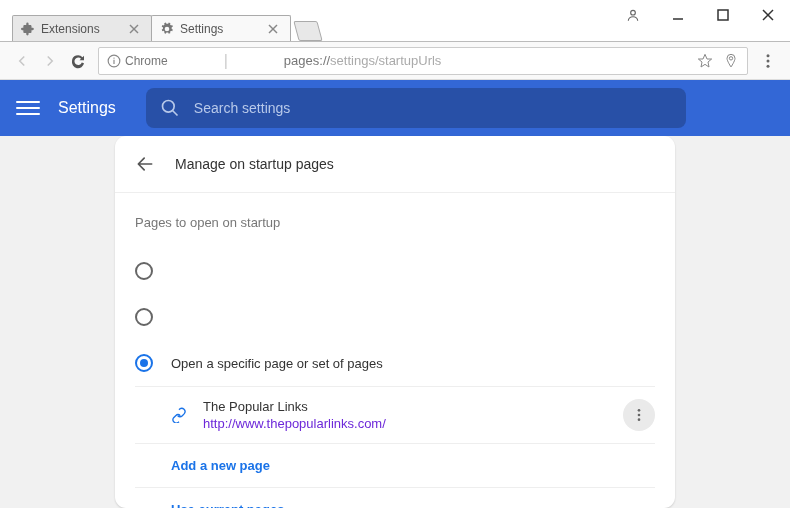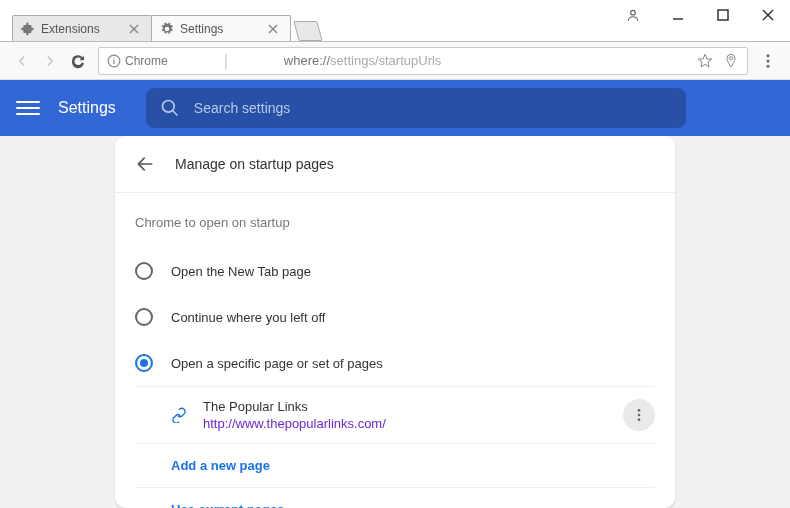--- a/index.html
+++ b/index.html
@@ -139,21 +139,21 @@
     <span class="omnibox-icon">
       <svg width="14" height="14" viewBox="0 0 24 24" style="margin-right:4px">
           <circle cx="12" cy="12" r="10" fill="none" stroke="#888" stroke-width="2"></circle>
           <line x1="12" y1="10" x2="12" y2="17" stroke="#888" stroke-width="2"></line>
           <circle cx="12" cy="7" r="1.2" fill="#888"></circle>
         </svg>
       <span>Chrome</span>
     </span>
     <span style="color:#ccc;margin-right:8px">|</span>
     <span class="omnibox-text">
-      <span class="proto">where://</span><span>settings/startupUrls</span>
+      <span class="proto">pages://</span><span>settings/startupUrls</span>
     </span>
     <div class="omnibox-actions">
       <svg class="star-icon" viewBox="0 0 24 24">
           <path d="M12 2l3 7h7l-5.5 4.5L18 21l-6-4-6 4 1.5-7.5L2 9h7z" fill="none" stroke="#888" stroke-width="1.5"></path>
         </svg>
       <svg class="loc-icon" viewBox="0 0 24 24">
           <path d="M12 2a6 6 0 0 0-6 6c0 4 6 13 6 13s6-9 6-13a6 6 0 0 0-6-6zm0 8.5a2.5 2.5 0 1 1 0-5 2.5 2.5 0 0 1 0 5z" fill="none" stroke="#888" stroke-width="1.5"></path>
         </svg>
     </div>
   </div>
@@ -184,29 +184,27 @@
 
 <div class="content-wrap">
   <div class="card">
     <div class="card-header">
       <svg class="back-btn" viewBox="0 0 24 24">
           <path d="M20 12H5m6-7l-7 7 7 7" fill="none" stroke="#555" stroke-width="2" stroke-linecap="round" stroke-linejoin="round"></path>
         </svg>
       <div class="card-title">Manage on startup pages</div>
     </div>
     <div class="card-body">
-      <div class="section-label">Chrome to open on startup</div>
+      <div class="section-label">Pages to open on startup</div>
 
       <div class="radio-option">
         <div class="radio"></div>
-        <div class="radio-label">Open the New Tab page</div>
       </div>
       <div class="radio-option">
         <div class="radio"></div>
-        <div class="radio-label">Continue where you left off</div>
       </div>
       <div class="radio-option">
         <div class="radio checked"></div>
         <div class="radio-label">Open a specific page or set of pages</div>
       </div>
 
       <div class="page-entry">
         <svg class="page-favicon" viewBox="0 0 24 24">
             <path d="M10 13a5 5 0 0 0 7 0l3-3a5 5 0 0 0-7-7l-1 1m2 9a5 5 0 0 0-7 0l-3 3a5 5 0 0 0 7 7l1-1" fill="none" stroke="#1a73e8" stroke-width="2"></path>
           </svg>

